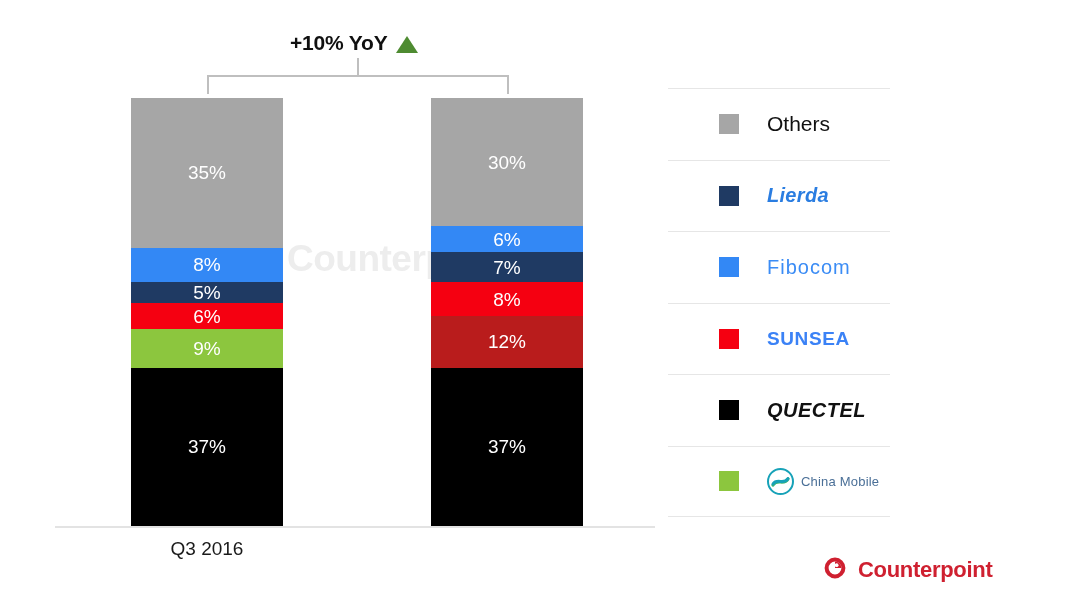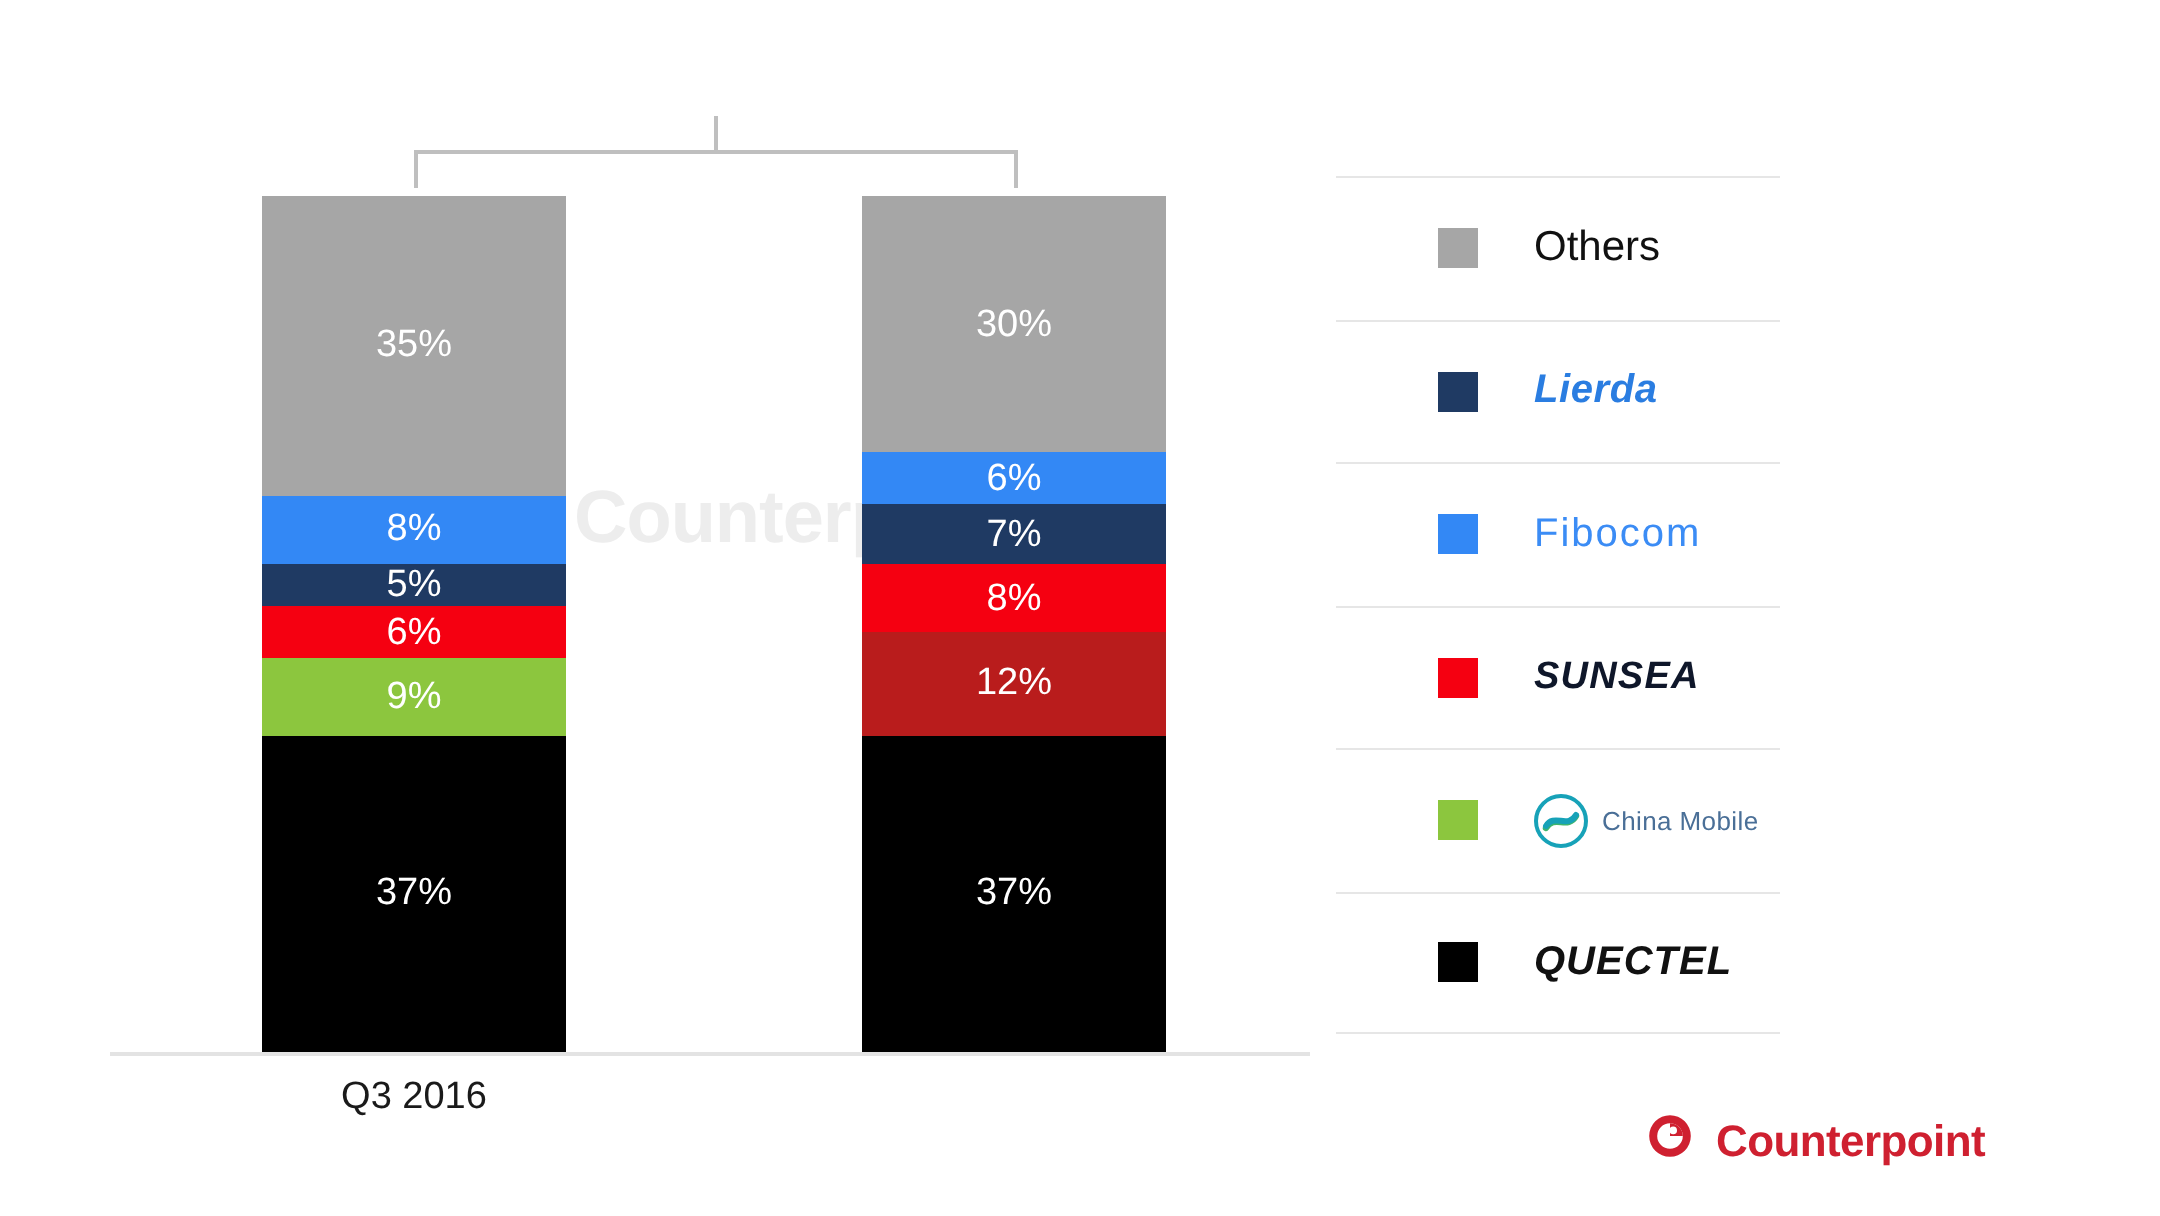--- a/index.html
+++ b/index.html
@@ -198,23 +198,22 @@
   .brand-lierda {
     font-size: 20px;
     font-style: italic;
     font-weight: bold;
     color: #2a7de1;
     letter-spacing: 0.3px;
   }
   .brand-sunsea {
     font-size: 19px;
     font-weight: bold;
-    color: #0f172a;
+    color: #3b82f6;
     letter-spacing: 0.6px;
-    font-style: italic;
   }
   .brand-chinamobile {
     font-size: 13px;
     color: #4a6f97;
     margin-left: 7px;
     letter-spacing: 0.2px;
   }
   .brand-quectel {
     font-size: 20px;
     font-weight: bold;
@@ -241,20 +240,24 @@
     letter-spacing: -0.3px;
   }
 </style>
 </head>
 <body>
 
 <div id="stage">
 
   <div class="watermark">Counterpoint</div>
 
+  <div class="yoy-wrap">
+    <span class="yoy-label">+10% YoY</span>
+    <span class="yoy-triangle"></span>
+  </div>
   <div class="bracket-stem"></div>
   <div class="bracket-top"></div>
   <div class="bracket-leg-left"></div>
   <div class="bracket-leg-right"></div>
 
   <div class="plot">
     <div class="axis-line"></div>
 
     <div class="bar" id="bar-0">
         <div class="seg" style="background: rgb(166, 166, 166); height: 149.8px;">
@@ -316,39 +319,39 @@
       <div class="legend-row">
         <span class="swatch" style="background: rgb(51, 136, 245);"></span>
         <span class="legend-label">
           <span class="brand-fibocom">Fibocom</span>
         </span>
       </div>
       <div class="legend-row">
         <span class="swatch" style="background: rgb(245, 0, 17);"></span>
         <span class="legend-label">
           <span class="brand-sunsea">SUNSEA</span>
+        </span>
+      </div>
+      <div class="legend-row">
+        <span class="swatch" style="background: rgb(0, 0, 0);"></span>
+        <span class="legend-label">
+          <span class="brand-quectel">QUECTEL</span>
         </span>
       </div>
       <div class="legend-row">
         <span class="swatch" style="background: rgb(140, 198, 62);"></span>
         <span class="legend-label">
           <span style="display: flex;">
             <svg class="cm-logo" width="27" height="27" viewBox="0 0 27 27">
               <circle cx="13.5" cy="13.5" r="12.5" fill="none" stroke="#17a2b8" stroke-width="2"></circle>
               <path d="M6 17 C10 10, 17 18, 21 11" stroke="#3fb56d" stroke-width="3.2" fill="none" stroke-linecap="round"></path>
               <path d="M6 11 C10 4.5, 17 12.5, 21 5.5" stroke="#17a2b8" stroke-width="3" fill="none" stroke-linecap="round" transform="translate(0,5)"></path>
             </svg>
           </span>
           <span class="brand-chinamobile">China Mobile</span>
-        </span>
-      </div>
-      <div class="legend-row">
-        <span class="swatch" style="background: rgb(0, 0, 0);"></span>
-        <span class="legend-label">
-          <span class="brand-quectel">QUECTEL</span>
         </span>
       </div>
     </div>
 
   <div class="cp-logo">
     <span>
       <svg width="26" height="26" viewBox="0 0 26 26">
         <path d="M13 2.6 A10.4 10.4 0 1 0 23.4 13 A10.4 10.4 0 0 0 13 2.6 Z
                  M13 6.6 A6.4 6.4 0 1 1 6.6 13 A6.4 6.4 0 0 1 13 6.6 Z" fill="#cf2030" fill-rule="evenodd"></path>
         <path d="M13 6.6 A6.4 6.4 0 0 1 19.4 13 L13 13 Z" fill="#cf2030"></path>

